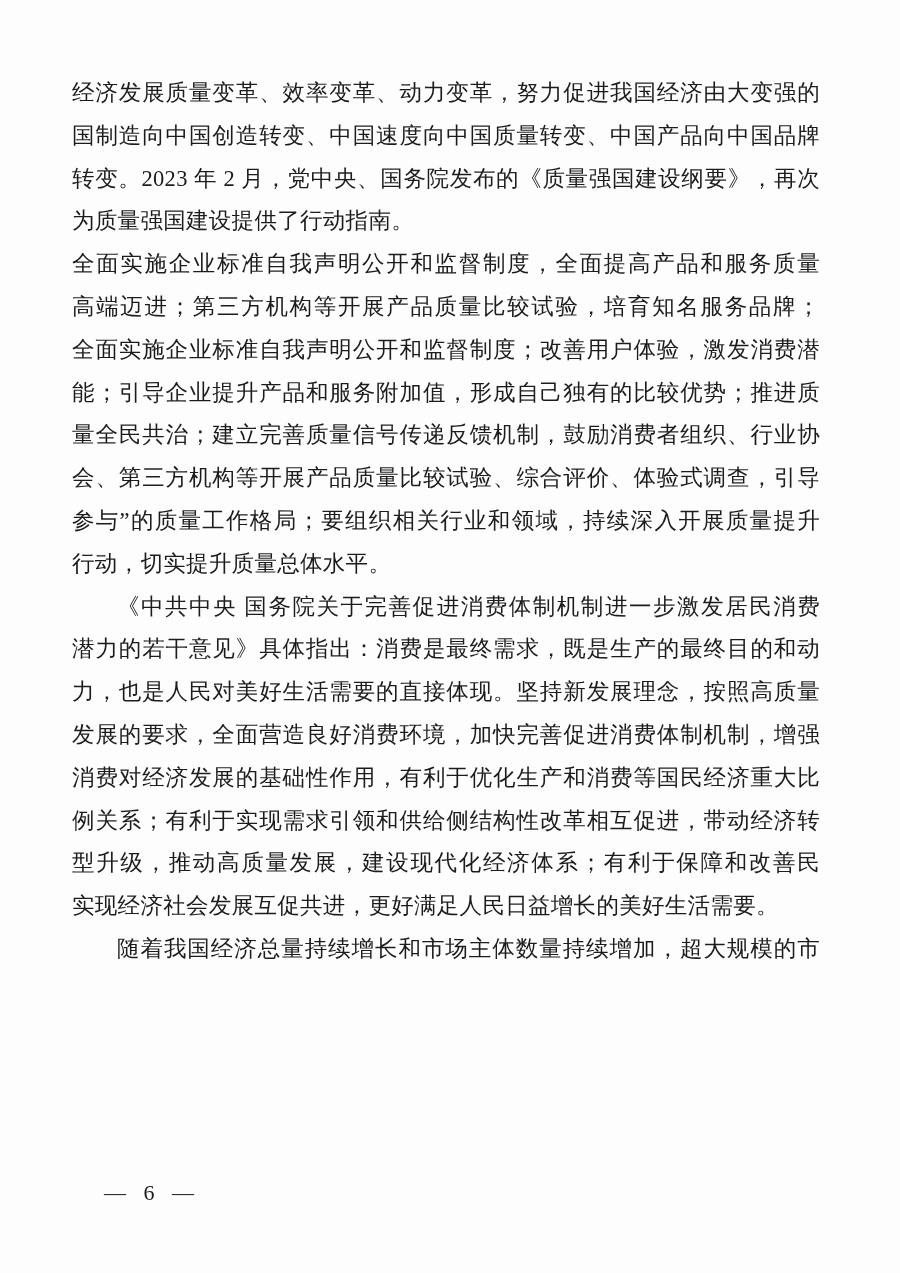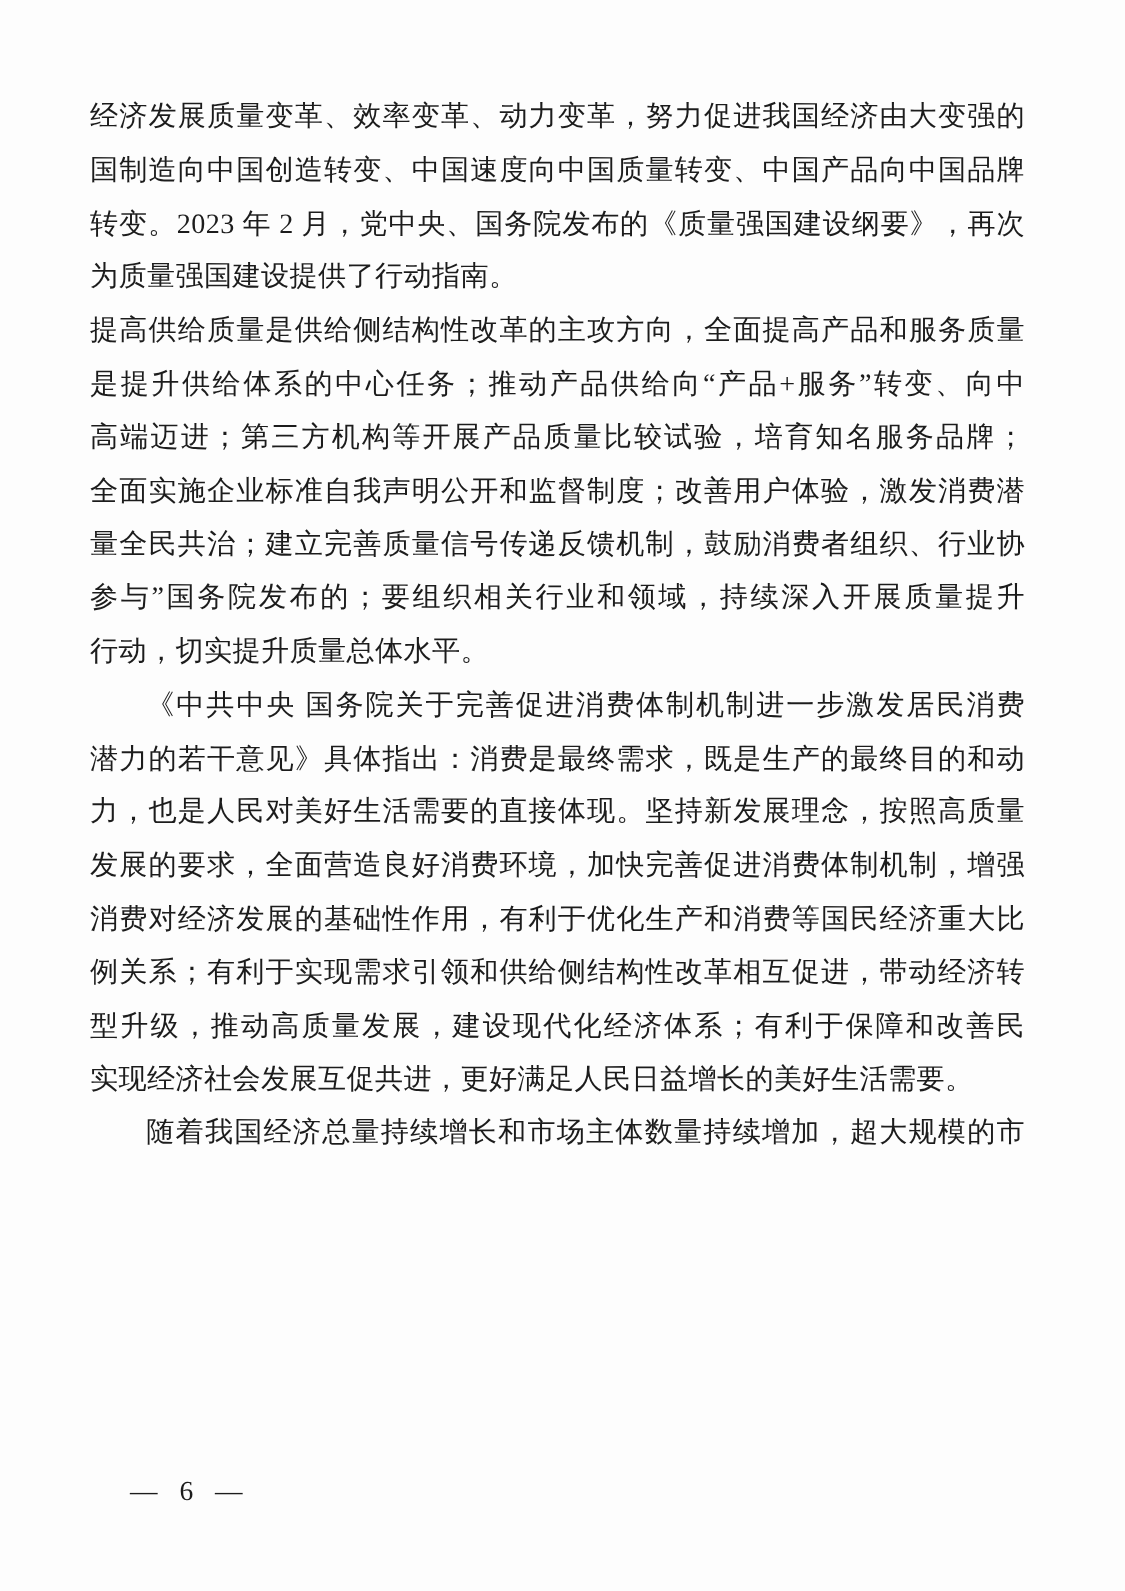--- a/index.html
+++ b/index.html
@@ -49,26 +49,27 @@
 </style>
 </head>
 <body>
 
 <div class="doc-page">
   <div class="document-body">
       <div class="text-line fill">经济发展质量变革、效率变革、动力变革，努力促进我国经济由大变强的转</div>
       <div class="text-line fill">国制造向中国创造转变、中国速度向中国质量转变、中国产品向中国品牌</div>
       <div class="text-line fill">转变。2023 年 2 月，党中央、国务院发布的《质量强国建设纲要》，再次</div>
       <div class="text-line">为质量强国建设提供了行动指南。</div>
-      <div class="text-line fill">提高供给质量是供给侧结构性改革的主攻方向，全面提高产品和服务质量</div>
-      <div class="text-line fill">是提升供给体系的中心任务；推动产品供给向“产品+服务”转变、向中</div>
+      <div class="text-line fill">全面实施企业标准自我声明公开和监督制度，全面提高产品和服务质量</div>
       <div class="text-line fill">高端迈进；第三方机构等开展产品质量比较试验，培育知名服务品牌；</div>
       <div class="text-line fill">全面实施企业标准自我声明公开和监督制度；改善用户体验，激发消费潜</div>
+      <div class="text-line fill">能；引导企业提升产品和服务附加值，形成自己独有的比较优势；推进质</div>
       <div class="text-line fill">量全民共治；建立完善质量信号传递反馈机制，鼓励消费者组织、行业协</div>
-      <div class="text-line fill">参与”国务院发布的；要组织相关行业和领域，持续深入开展质量提升</div>
+      <div class="text-line fill">会、第三方机构等开展产品质量比较试验、综合评价、体验式调查，引导</div>
+      <div class="text-line fill">参与”的质量工作格局；要组织相关行业和领域，持续深入开展质量提升</div>
       <div class="text-line">行动，切实提升质量总体水平。</div>
       <div class="text-line fill indent">《中共中央 国务院关于完善促进消费体制机制进一步激发居民消费</div>
       <div class="text-line fill">潜力的若干意见》具体指出：消费是最终需求，既是生产的最终目的和动</div>
       <div class="text-line fill">力，也是人民对美好生活需要的直接体现。坚持新发展理念，按照高质量</div>
       <div class="text-line fill">发展的要求，全面营造良好消费环境，加快完善促进消费体制机制，增强</div>
       <div class="text-line fill">消费对经济发展的基础性作用，有利于优化生产和消费等国民经济重大比</div>
       <div class="text-line fill">例关系；有利于实现需求引领和供给侧结构性改革相互促进，带动经济转</div>
       <div class="text-line fill">型升级，推动高质量发展，建设现代化经济体系；有利于保障和改善民生，</div>
       <div class="text-line">实现经济社会发展互促共进，更好满足人民日益增长的美好生活需要。</div>
       <div class="text-line fill indent">随着我国经济总量持续增长和市场主体数量持续增加，超大规模的市</div>

